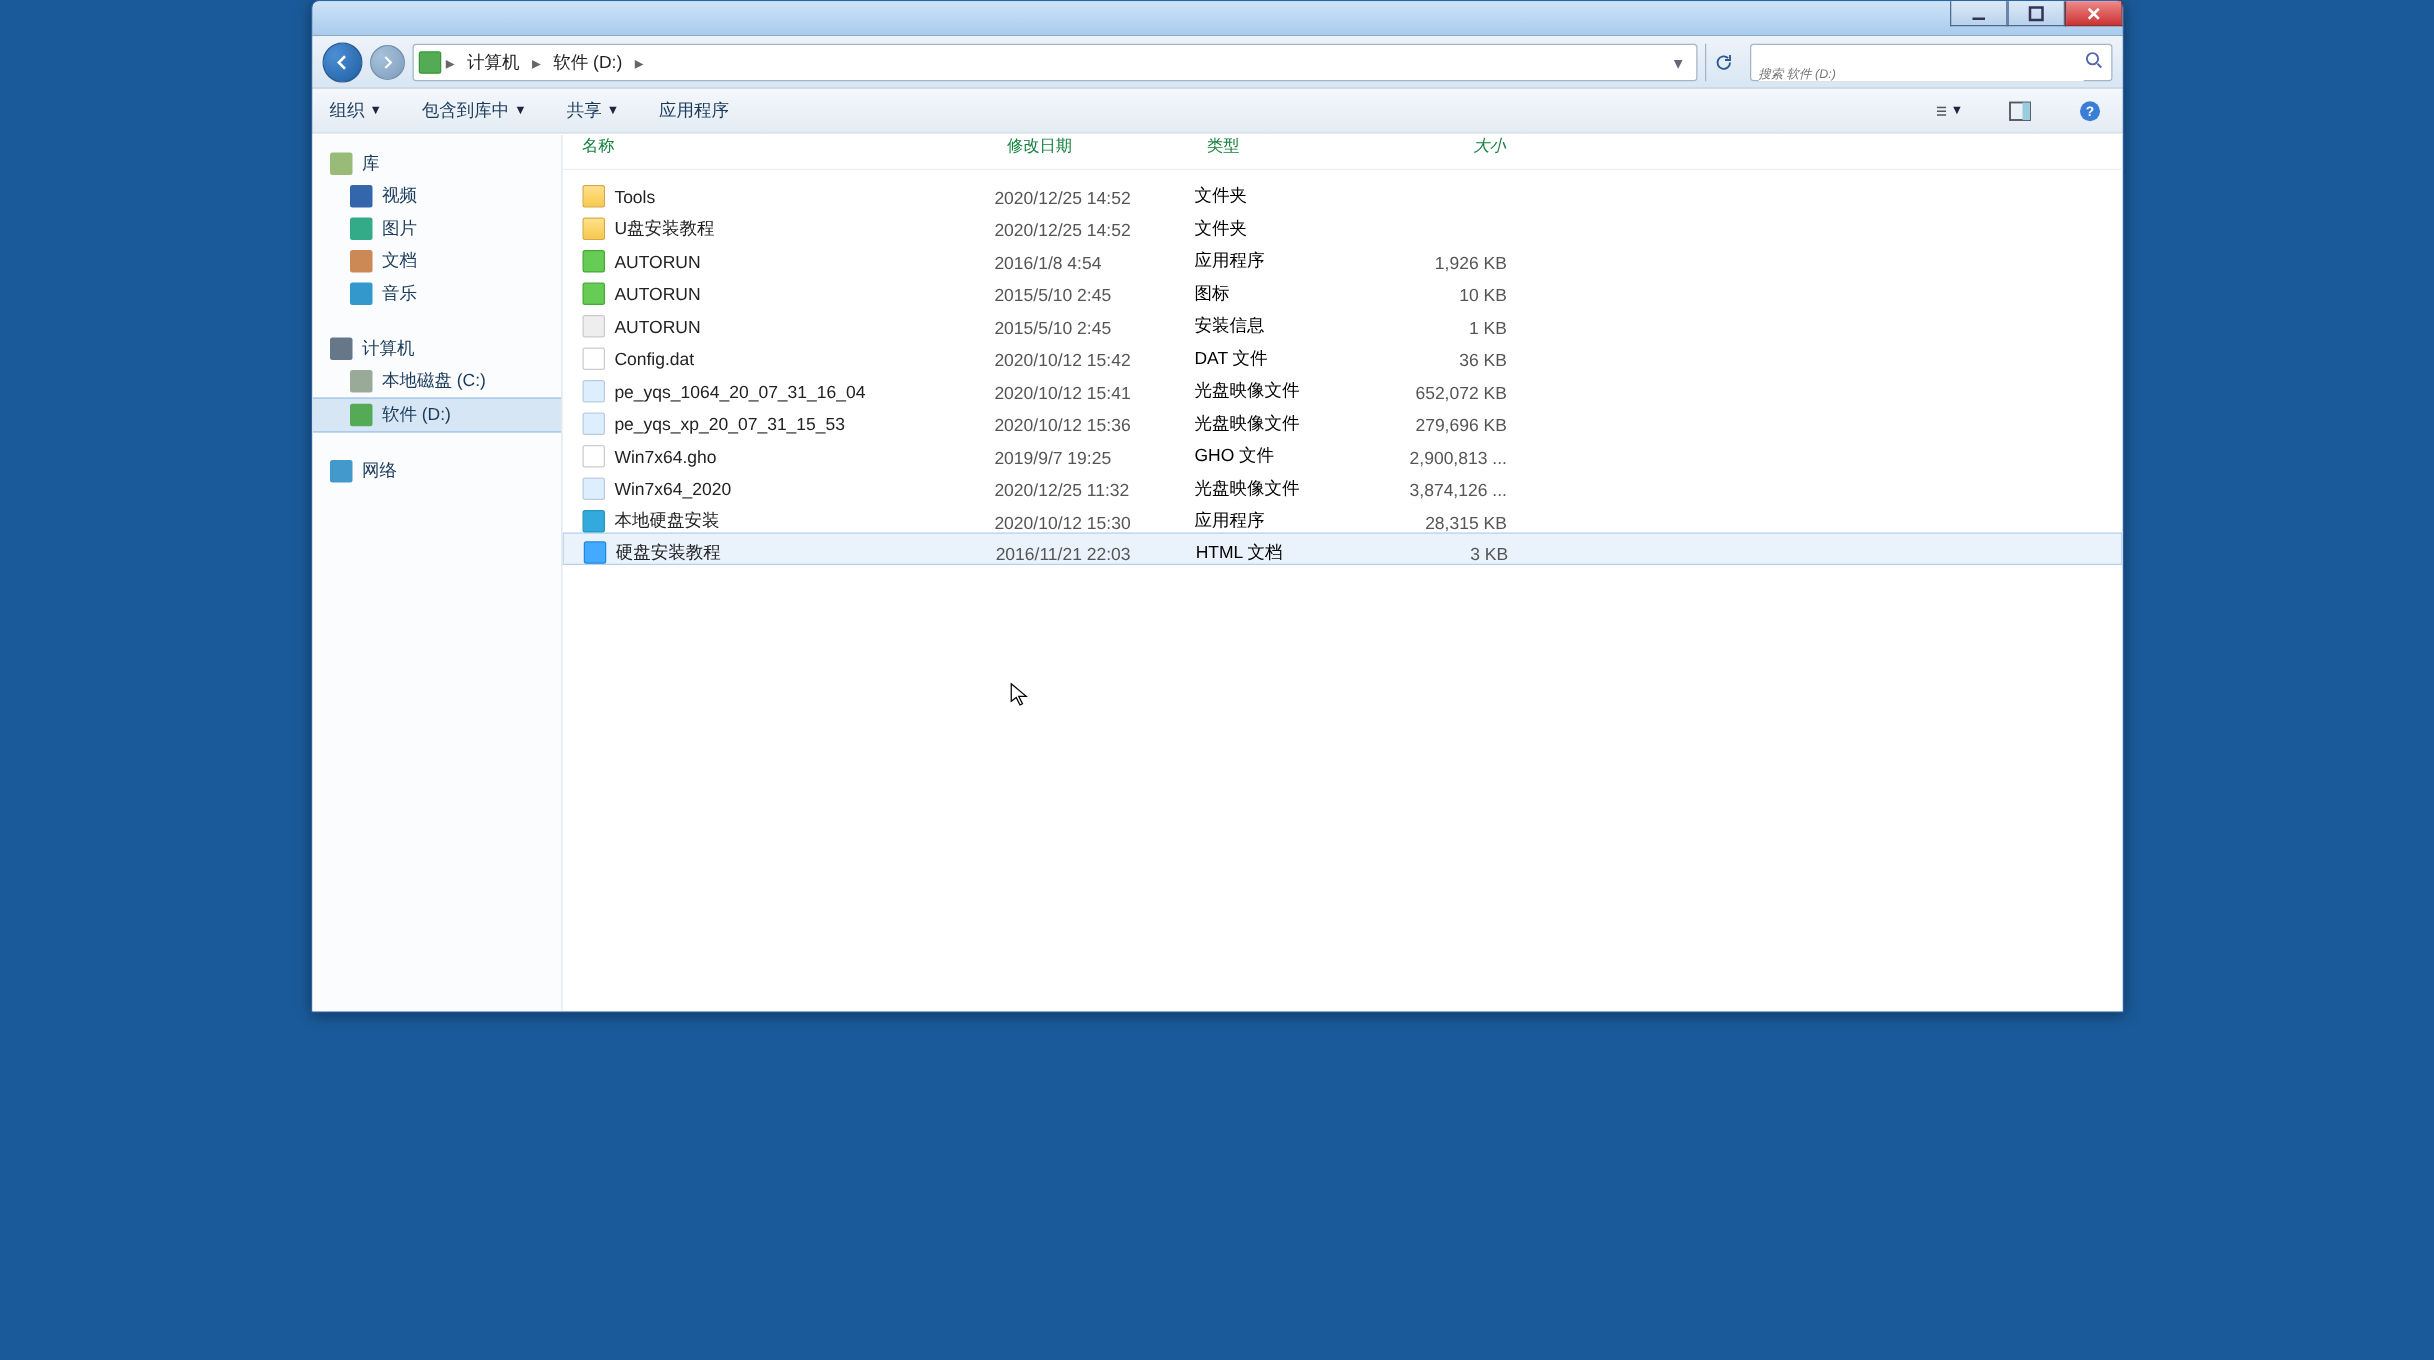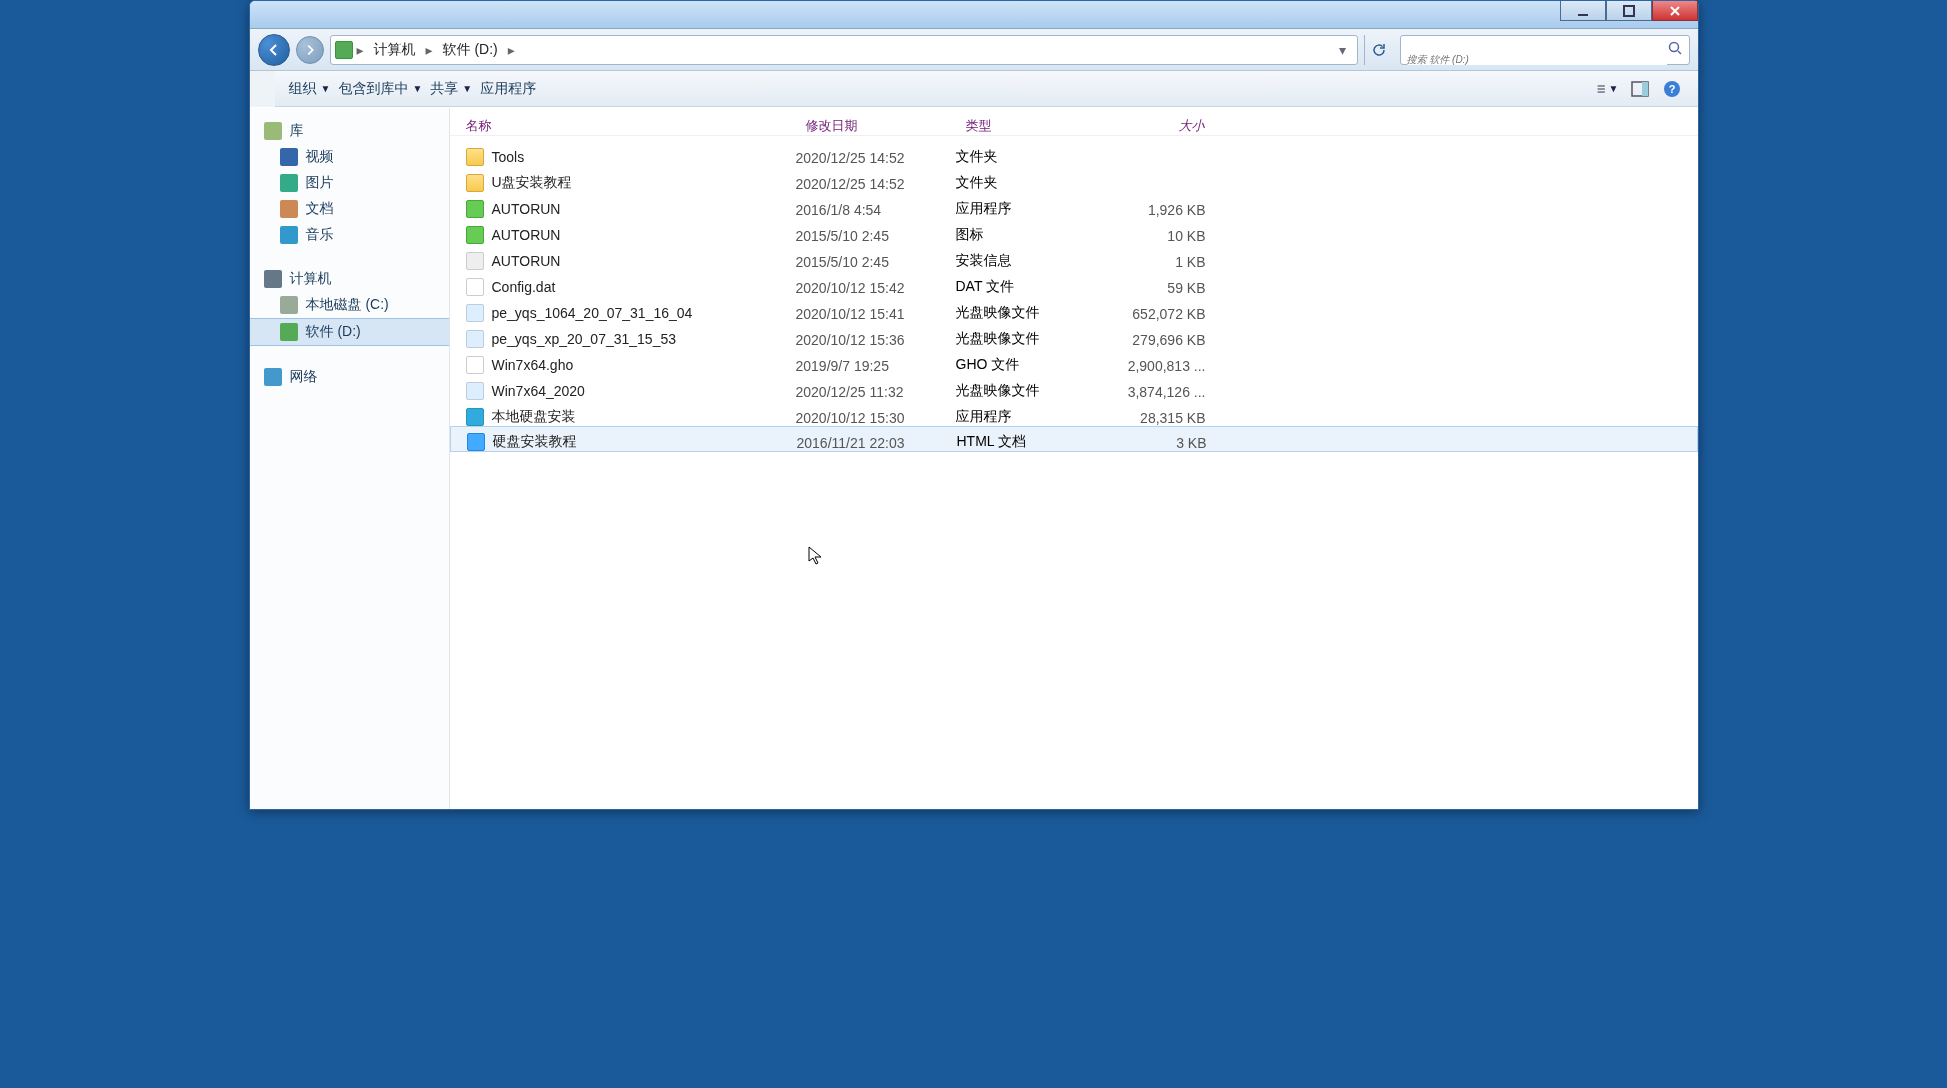--- a/index.html
+++ b/index.html
@@ -103,24 +103,23 @@
     font-family:inherit;
     margin-top:20px;
   }
   .search-box .mag { color:#56a; }
   .toolbar {
     height: 36px;
     background: linear-gradient(#f5f8fc,#e3ebf3);
     border-bottom:1px solid #c9d4de;
     display:flex; align-items:center;
     padding:0 14px;
-    gap:8px;
+    gap:32px;
     font-size:14px;
     color:#1a3a5a;
-    margin-left:25px;
   }
   .toolbar .tb-item { display:flex;align-items:center;gap:4px;cursor:pointer;}
   .toolbar .spacer { flex:1; }
   .toolbar .tb-icon {
     width:24px;height:22px;
     display:flex;align-items:center;justify-content:center;
     border:1px solid transparent; border-radius:2px;
     cursor:pointer;
   }
   .main { flex:1; display:flex; background:#fff; border-top:1px solid #fff; overflow:hidden;}
@@ -150,23 +149,23 @@
   .ic-vid{ background:#36a;}
   .ic-pic{ background:#3a8;}
   .ic-doc{ background:#c85;}
   .ic-mus{ background:#39c;}
   .ic-comp{ background:#678;}
   .ic-disk{ background:#9a9;}
   .ic-disk2{ background:#5a5;}
   .ic-net{ background:#49c;}
   .content { flex:1; display:flex; flex-direction:column; }
   .col-headers {
-    height:28px; display:flex; align-items:flex-end;
+    height:28px; display:flex; align-items:flex-start;
     border-bottom:1px solid #eef0f2;
-    font-size:13px; color:#701a75;
+    font-size:13px; color:#15803d;
     user-select:none;
   }
   .col { padding:0 10px; border-right:1px solid transparent; cursor:pointer;}
   .col-name { width:346px; padding-left:16px;}
   .col-date { width:160px;}
   .col-type { width:160px;}
   .col-size { width:110px; text-align:right; padding-right:20px;font-style:italic;}
   .file-list { flex:1; overflow:auto; padding-top:4px;}
   .row {
     height:26px; display:flex; align-items:flex-end;
@@ -417,21 +416,21 @@
             <div class="c-type">安装信息</div>
             <div class="c-size">1 KB</div>
           </div>
           <div class="row">
             <div class="c-name">
               <span class="fico f-dat"></span>
               <span>Config.dat</span>
             </div>
             <div class="c-date">2020/10/12 15:42</div>
             <div class="c-type">DAT 文件</div>
-            <div class="c-size">59 KB</div>
+            <div class="c-size">36 KB</div>
           </div>
           <div class="row">
             <div class="c-name">
               <span class="fico f-iso"></span>
               <span>pe_yqs_1064_20_07_31_16_04</span>
             </div>
             <div class="c-date">2020/10/12 15:41</div>
             <div class="c-type">光盘映像文件</div>
             <div class="c-size">652,072 KB</div>
           </div>

